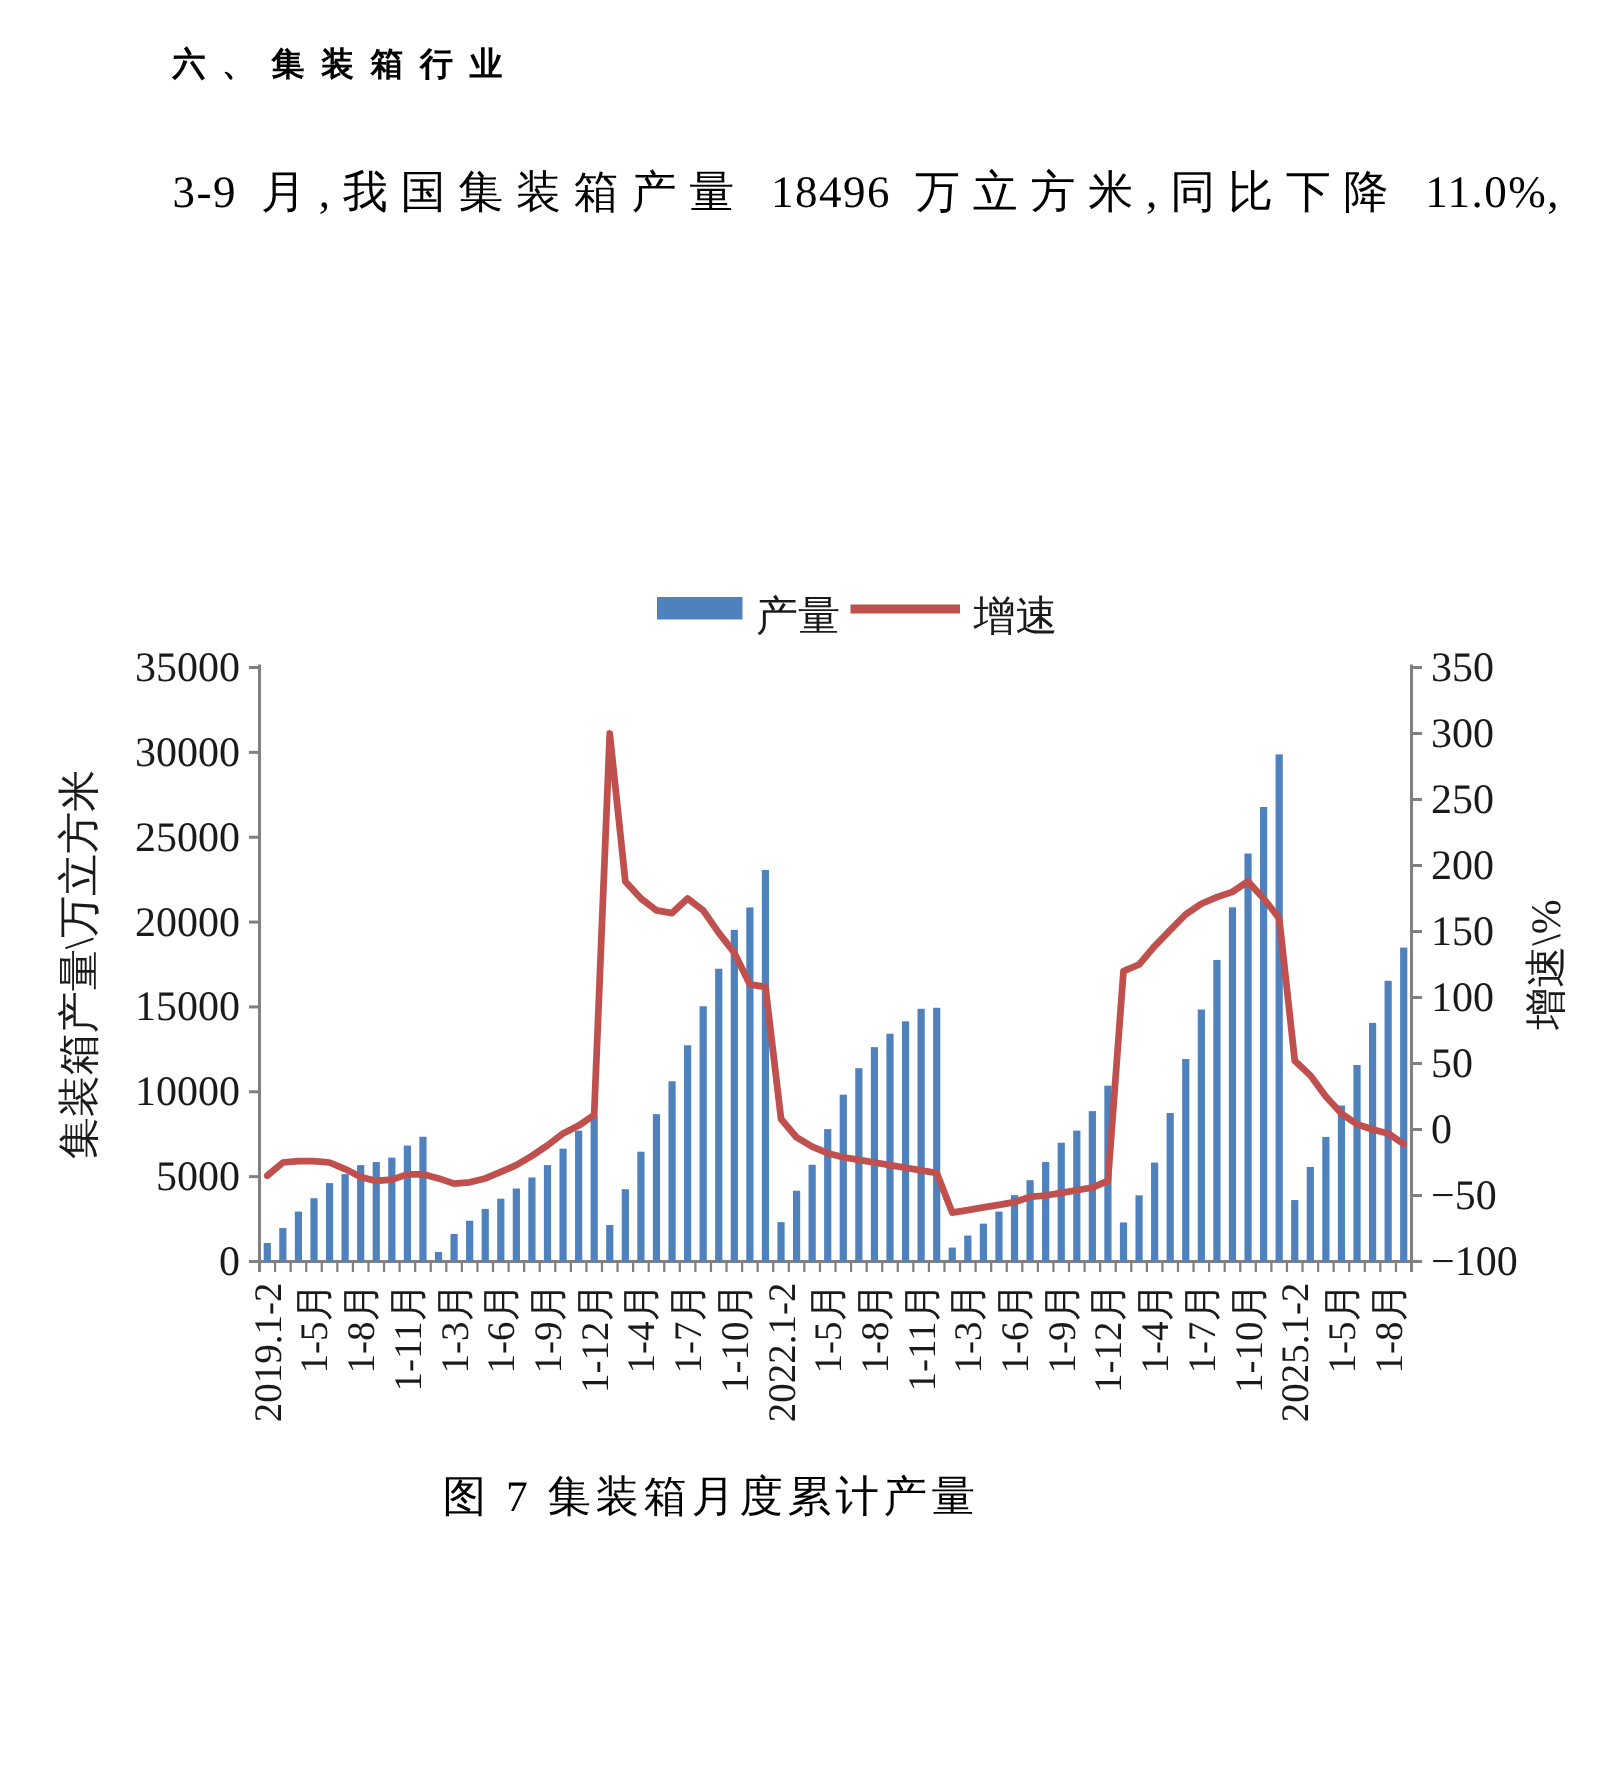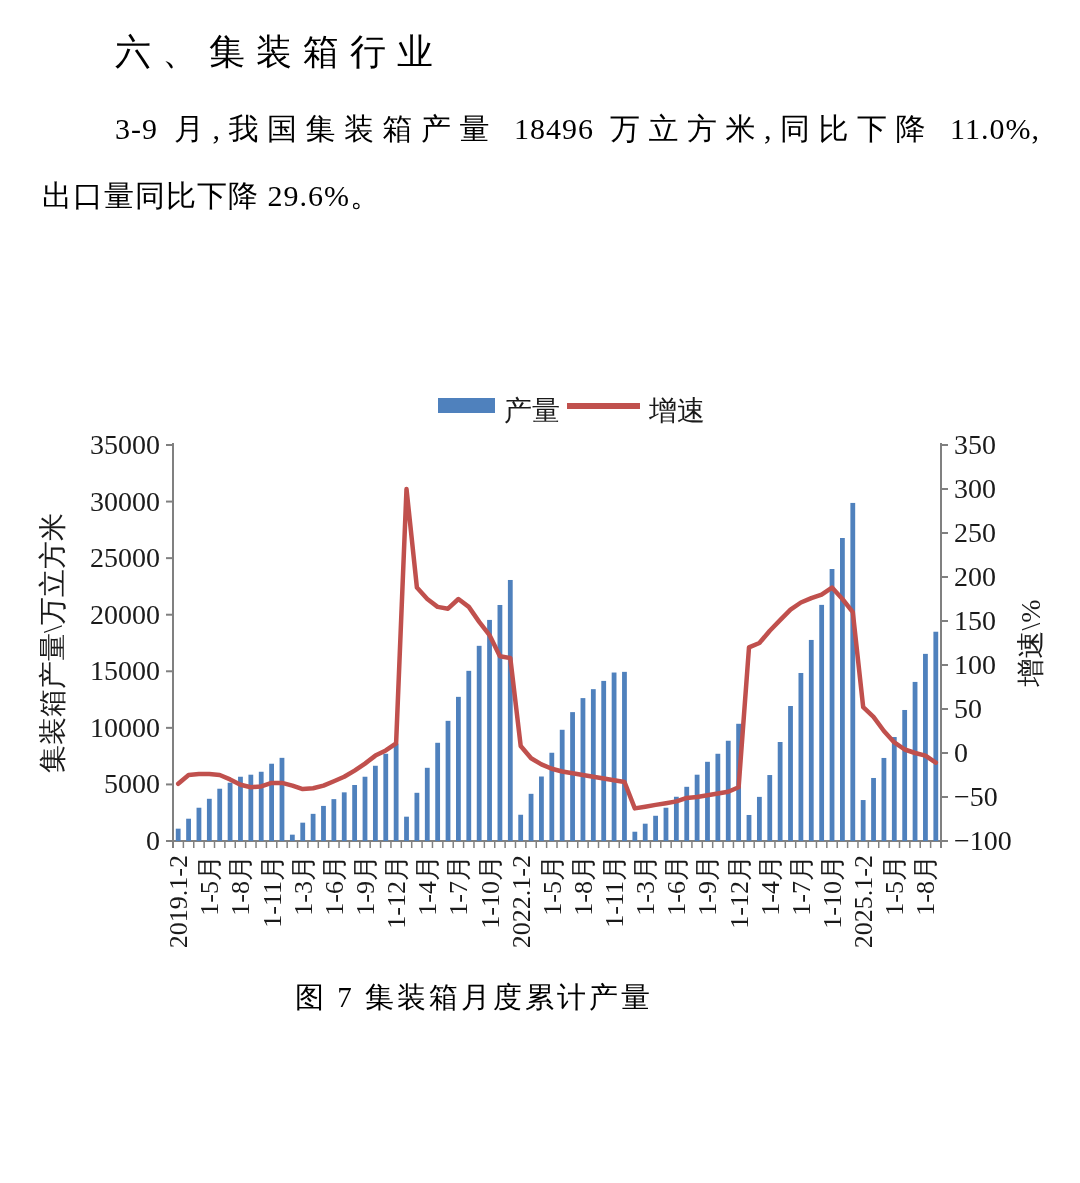--- a/index.html
+++ b/index.html
@@ -3,21 +3,21 @@
 <meta charset="utf-8">
 <style>
   html,body{margin:0;padding:0;}
   body{
     width:1080px;height:1183px;position:relative;background:#ffffff;
     font-family:"Liberation Serif","DejaVu Serif",serif;color:#000;
     overflow:hidden;
   }
   .heading{
     position:absolute;left:115px;top:28px;
-    font-size:36px;font-weight:normal;letter-spacing:11px;
+    font-size:22px;font-weight:bold;letter-spacing:11px;
   }
   .bodytext{
     position:absolute;left:42px;right:40px;top:95px;
     font-size:30px;line-height:67px;letter-spacing:1px;
   }
   .jline{text-align:justify;text-align-last:justify;padding-left:73px;}
   .pline{text-align:left;}
   .caption{
     position:absolute;left:0;top:978px;width:948px;
     text-align:center;font-size:29px;letter-spacing:3px;
@@ -25,21 +25,20 @@
   svg{position:absolute;left:0;top:0;}
   svg text{font-family:"Liberation Serif","DejaVu Serif",serif;fill:#1a1a1a;}
 </style>
 </head>
 <body>
 
 <div class="heading">六、集装箱行业</div>
 
 <div class="bodytext">
   <div class="jline">3-9 月,我国集装箱产量 18496 万立方米,同比下降 11.0%,</div>
-  <div class="pline">出口量同比下降 29.6%。</div>
 </div>
 
 <svg id="chart-svg" width="1080" height="1183" viewBox="0 0 1080 1183">
     <g>
       <line x1="173" y1="443" x2="173" y2="848" stroke="#808080" stroke-width="2"></line>
       <line x1="941" y1="443" x2="941" y2="848" stroke="#808080" stroke-width="2"></line>
       <line x1="166" y1="841" x2="948" y2="841" stroke="#808080" stroke-width="2"></line>
     </g>
     <g>
       <line x1="166" y1="841" x2="173" y2="841" stroke="#808080" stroke-width="2"></line>

